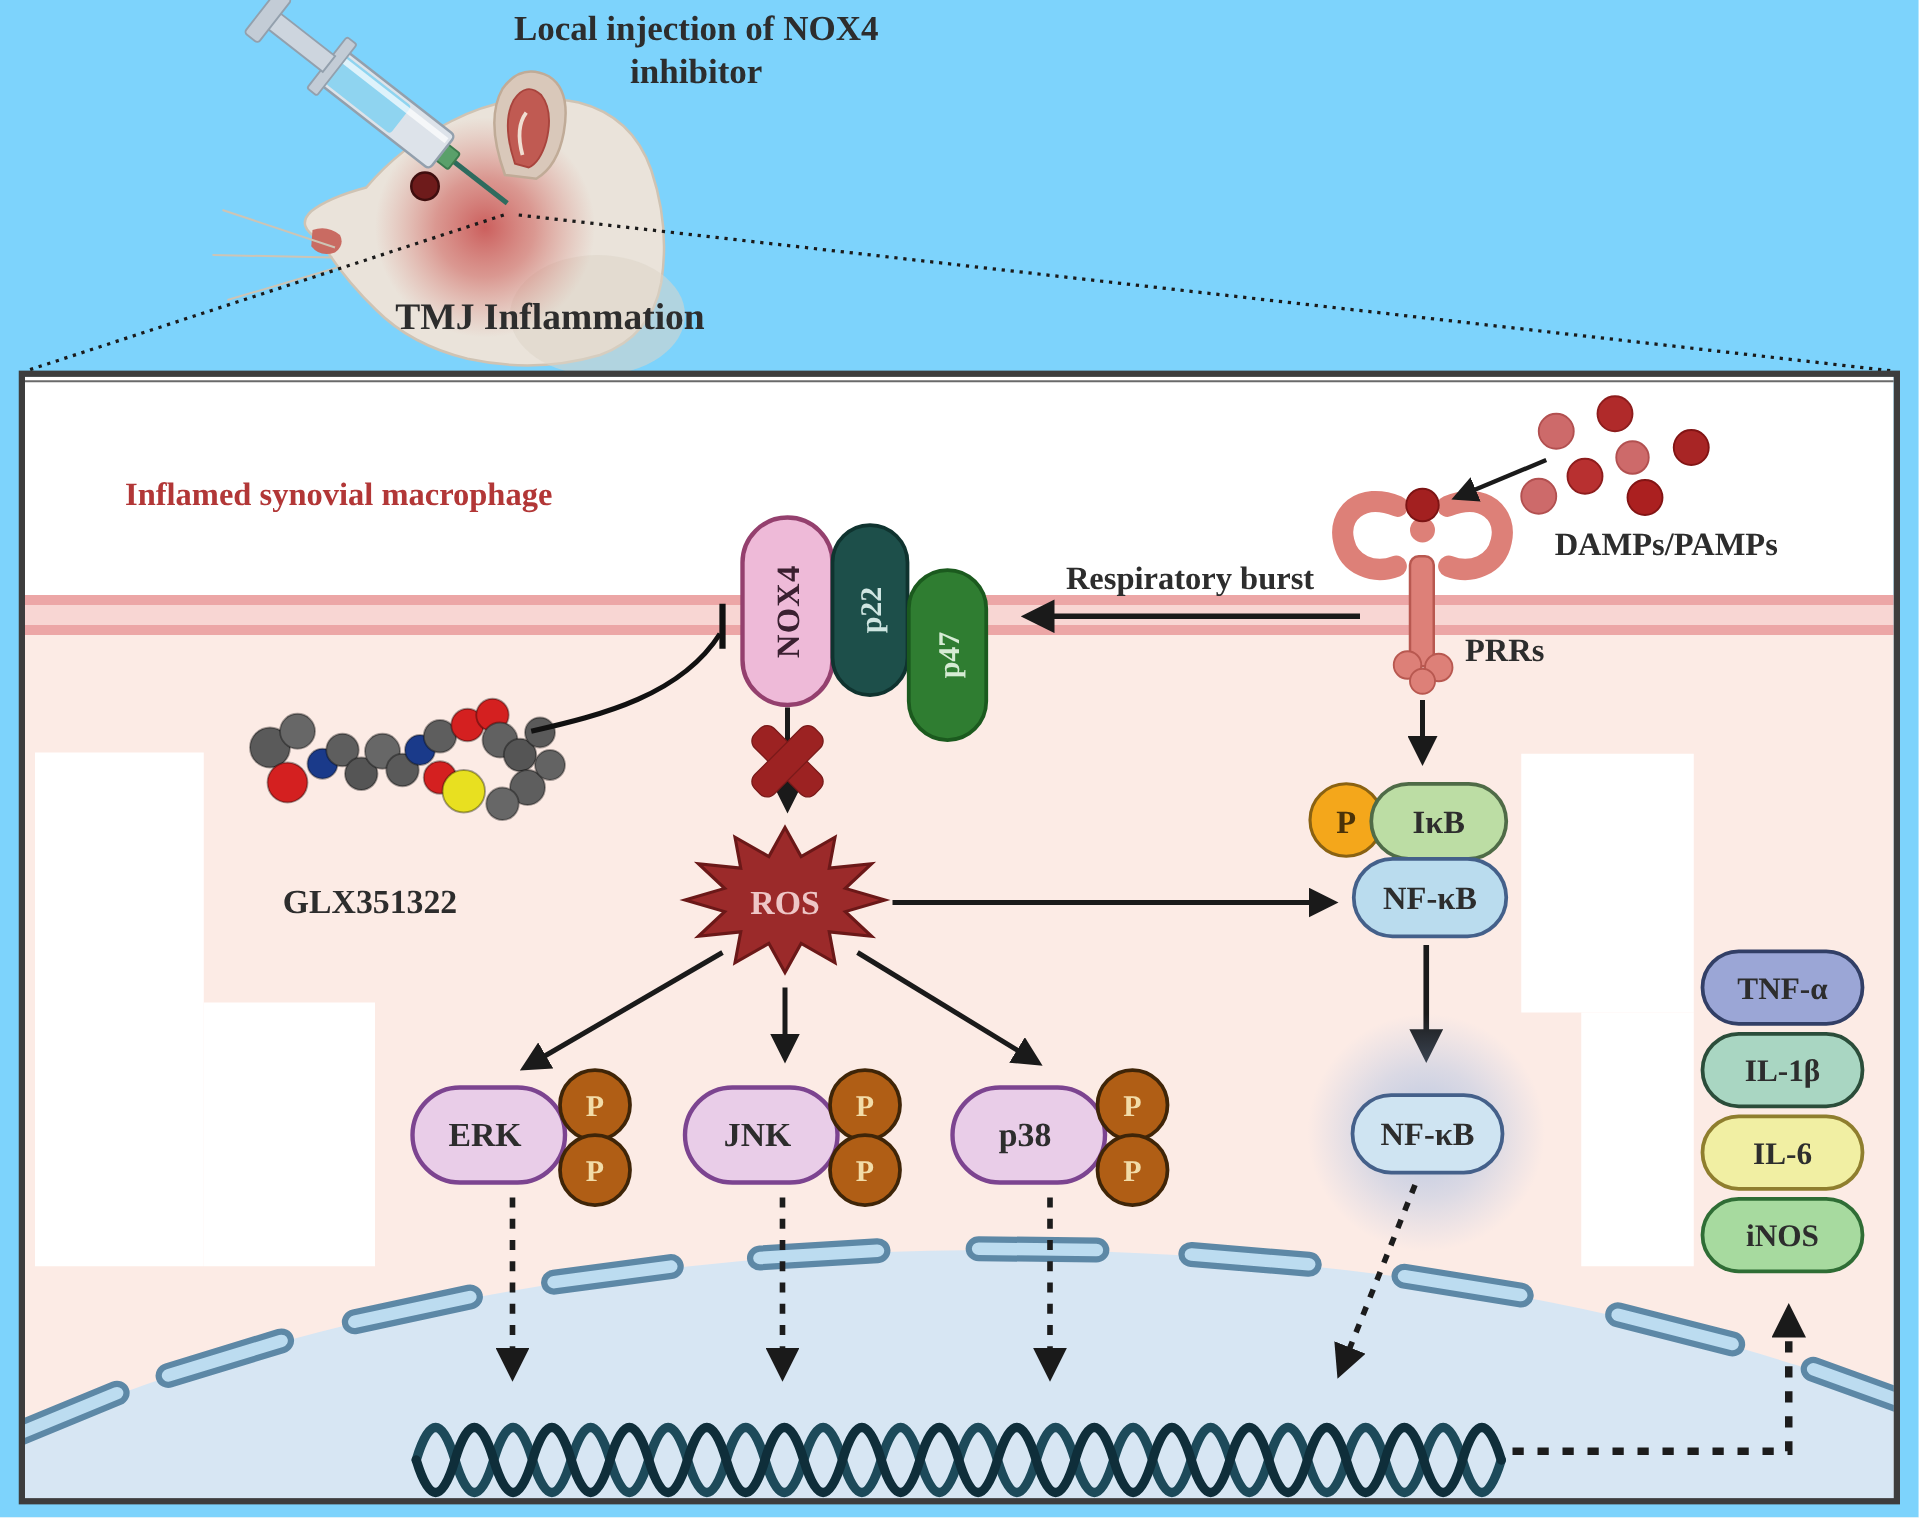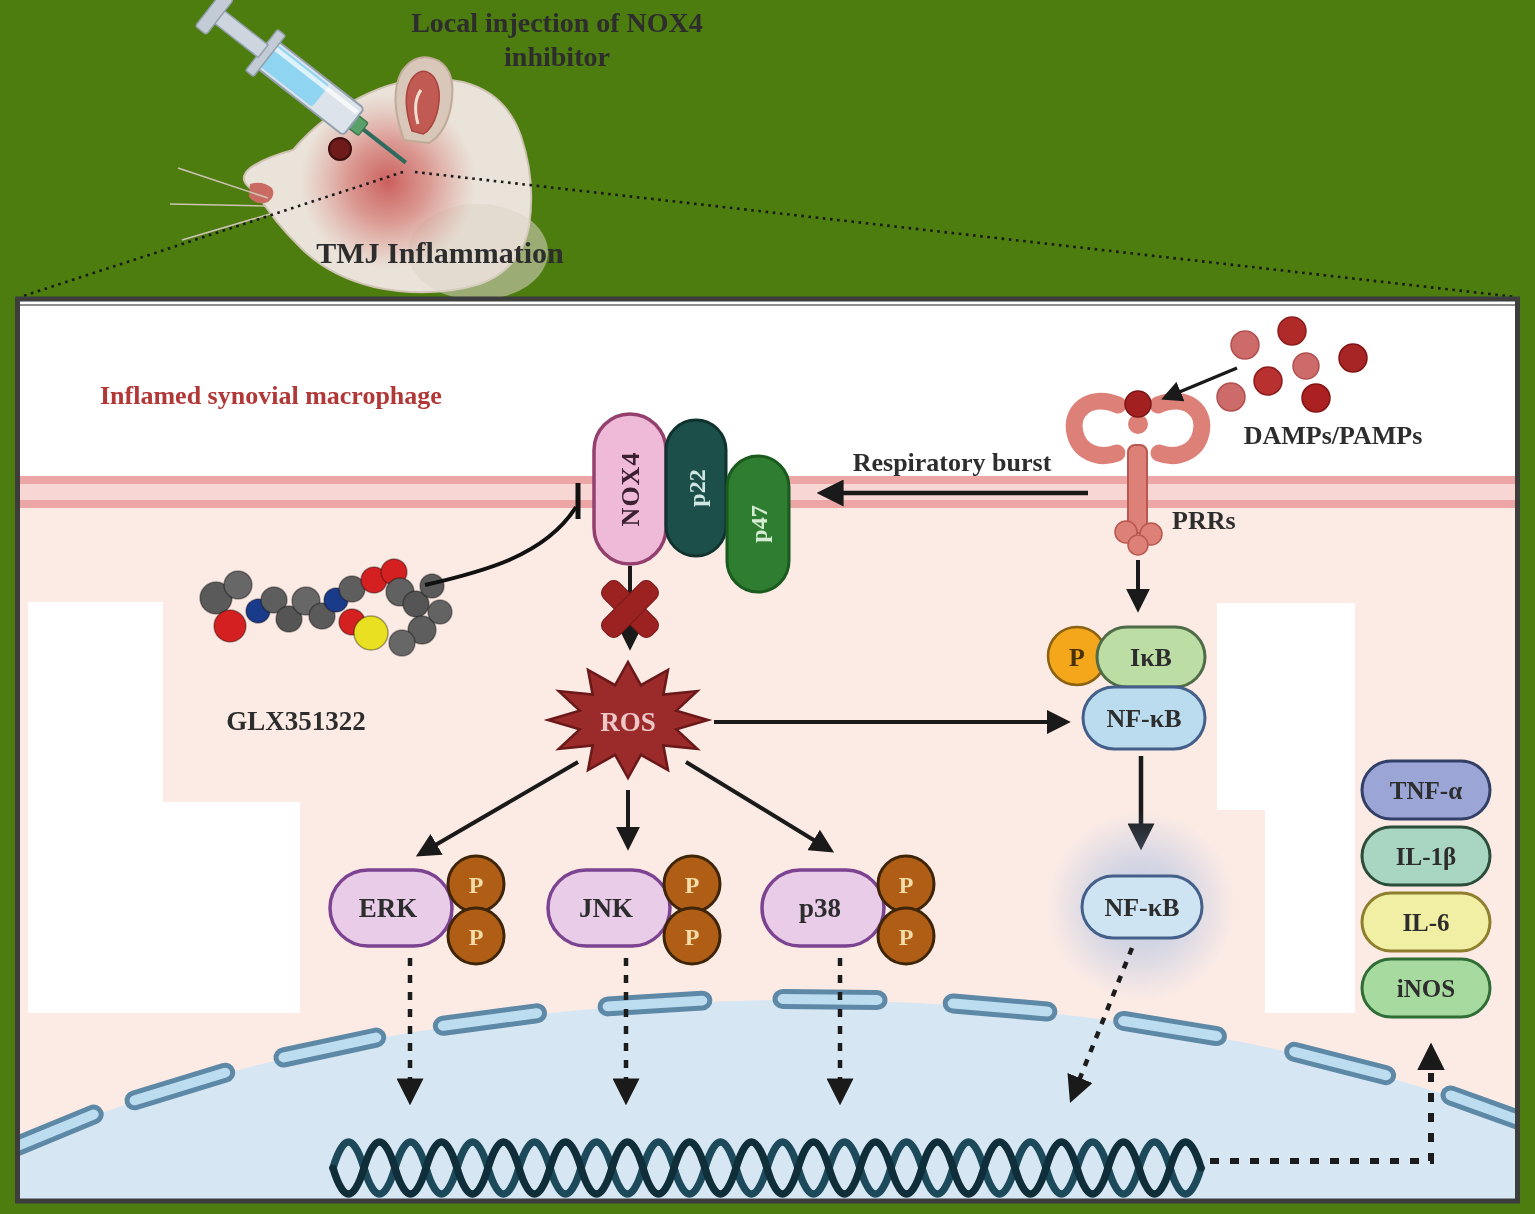--- a/index.html
+++ b/index.html
@@ -1,16 +1,16 @@
 <!DOCTYPE html>
 <html><head>
 <meta charset="utf-8">
 <style>
   html,body{margin:0;padding:0;background:#ffffff;}
-  .stage{position:relative;width:1535px;height:1214px;background:#4d7c0f;overflow:hidden;
+  .stage{position:relative;width:1535px;height:1214px;background:#7dd3fc;overflow:hidden;
          font-family:"Liberation Serif", serif;}
   svg text{font-family:"Liberation Serif", serif;}
   .cap{font-weight:bold;fill:#2d2d2d;}
 </style>
 </head>
 <body>
 
 <div class="stage">
 <svg width="1535" height="1214" viewBox="0 0 1535 1214">
   <defs>

